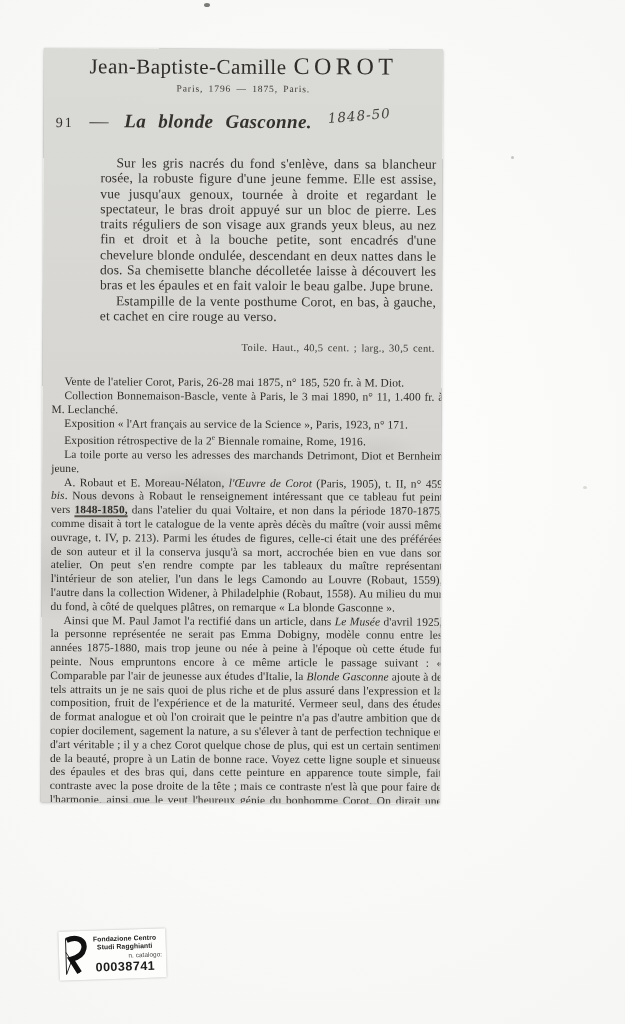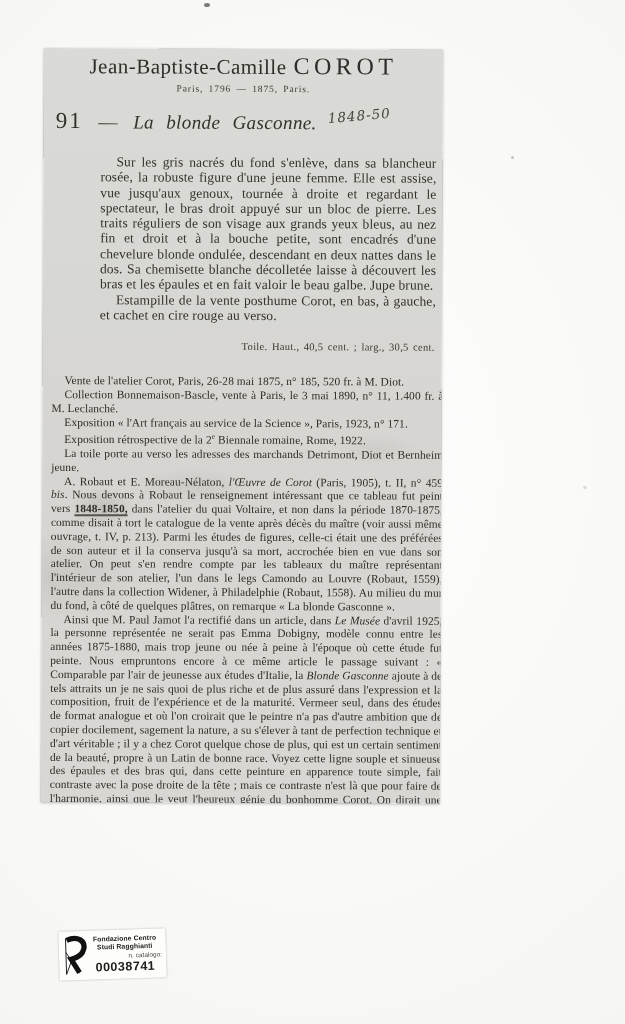--- a/index.html
+++ b/index.html
@@ -34,23 +34,23 @@
     box-shadow:0 1px 3px rgba(0,0,0,0.22), 0 0 1px rgba(0,0,0,0.25);
     color:#34322d;
     overflow:hidden;
   }
   .clip-header{padding-top:4px;}
   .artist-name{text-align:center;font-size:21px;line-height:26px;letter-spacing:.5px;color:#2f2d29;white-space:nowrap;}
   .artist-name .surname{font-size:24px;letter-spacing:4.5px;margin-left:7px;margin-top:11px;}
   .artist-dates{text-align:center;font-size:9.5px;line-height:11px;letter-spacing:.9px;word-spacing:2px;margin-top:4px;color:#3a3832;}
 
   .entry-title{margin:16px 0 0 12px;font-size:19px;line-height:22px;position:relative;white-space:nowrap;}
-  .cat-no{font-size:23px;letter-spacing:2px;}
+  .cat-no{font-size:14px;letter-spacing:2px;}
   .entry-dash{margin:0 11px;}
-  .work-title{font-style:italic;font-weight:400;word-spacing:7px;letter-spacing:.4px;}
+  .work-title{font-style:italic;font-weight:700;word-spacing:7px;letter-spacing:.4px;}
   .handwritten{
     position:absolute;left:272px;top:-7px;
     font-family:"DejaVu Serif", serif;font-style:italic;
     font-size:13.5px;letter-spacing:1px;color:#45443e;
     transform:rotate(-5deg);font-weight:400;white-space:nowrap;
   }
 
   .description{margin:21px 0 0 57px;width:336px;}
   .description p{
     margin:0;font-size:13.5px;line-height:15.3px;
@@ -120,21 +120,21 @@
       <p>Sur les gris nacrés du fond s'enlève, dans sa blancheur rosée, la robuste figure d'une jeune femme. Elle est assise, vue jusqu'aux genoux, tournée à droite et regardant le spectateur, le bras droit appuyé sur un bloc de pierre. Les traits réguliers de son visage aux grands yeux bleus, au nez fin et droit et à la bouche petite, sont encadrés d'une chevelure blonde ondulée, descendant en deux nattes dans le dos. Sa chemisette blanche décolletée laisse à découvert les bras et les épaules et en fait valoir le beau galbe. Jupe brune.</p>
       <p>Estampille de la vente posthume Corot, en bas, à gauche, et cachet en cire rouge au verso.</p>
     </div>
 
     <div class="dimensions">Toile. Haut., 40,5 cent. ; larg., 30,5 cent.</div>
 
     <div class="notes">
       <p><span>Vente de l'atelier Corot, Paris, 26-28 mai 1875, n° 185, 520 fr. à M. Diot.</span></p>
       <p><span>Collection Bonnemaison-Bascle, vente à Paris, le 3 mai 1890, n° 11, 1.400 fr. à M. Leclanché.</span></p>
       <p><span>Exposition « l'Art français au service de la Science », Paris, 1923, n° 171.</span></p>
-      <p><span>Exposition rétrospective de la 2</span><span class="sup">e</span><span> Biennale romaine, Rome, 1922.</span></p>
+      <p><span>Exposition rétrospective de la 2</span><span class="sup">e</span><span> Biennale romaine, Rome, 1916.</span></p>
       <p><span>La toile porte au verso les adresses des marchands Detrimont, Diot et Bernheim jeune.</span></p>
       <p><span>A. Robaut et E. Moreau-Nélaton, </span><span class="it">l'Œuvre de Corot</span><span> (Paris, 1905), t. II, n° 459 </span><span class="it">bis</span><span>. Nous devons à Robaut le renseignement intéressant que ce tableau fut peint vers </span><span class="hand-underline">1848-1850,</span><span> dans l'atelier du quai Voltaire, et non dans la période 1870-1875, comme disait à tort le catalogue de la vente après décès du maître (voir aussi même ouvrage, t. IV, p. 213). Parmi les études de figures, celle-ci était une des préférées de son auteur et il la conserva jusqu'à sa mort, accrochée bien en vue dans son atelier. On peut s'en rendre compte par les tableaux du maître représentant l'intérieur de son atelier, l'un dans le legs Camondo au Louvre (Robaut, 1559), l'autre dans la collection Widener, à Philadelphie (Robaut, 1558). Au milieu du mur du fond, à côté de quelques plâtres, on remarque « La blonde Gasconne ».</span></p>
       <p><span>Ainsi que M. Paul Jamot l'a rectifié dans un article, dans </span><span class="it">Le Musée</span><span> d'avril 1925, la personne représentée ne serait pas Emma Dobigny, modèle connu entre les années 1875-1880, mais trop jeune ou née à peine à l'époque où cette étude fut peinte. Nous empruntons encore à ce même article le passage suivant : « Comparable par l'air de jeunesse aux études d'Italie, la </span><span class="it">Blonde Gasconne</span><span> ajoute à de tels attraits un je ne sais quoi de plus riche et de plus assuré dans l'expression et la composition, fruit de l'expérience et de la maturité. Vermeer seul, dans des études de format analogue et où l'on croirait que le peintre n'a pas d'autre ambition que de copier docilement, sagement la nature, a su s'élever à tant de perfection technique et d'art véritable ; il y a chez Corot quelque chose de plus, qui est un certain sentiment de la beauté, propre à un Latin de bonne race. Voyez cette ligne souple et sinueuse des épaules et des bras qui, dans cette peinture en apparence toute simple, fait contraste avec la pose droite de la tête ; mais ce contraste n'est là que pour faire de l'harmonie, ainsi que le veut l'heureux génie du bonhomme Corot. On dirait une paisible guirlande autour d'une belle colonne de marbre vivant. »</span></p>
     </div>
 
   </div>
 
   <div class="stamp">
     <svg class="stamp-logo" viewBox="0 0 26 40" xmlns="http://www.w3.org/2000/svg">
       <path d="M4 2 L4 38" stroke="#111" stroke-width="0.9" fill="none"></path>

